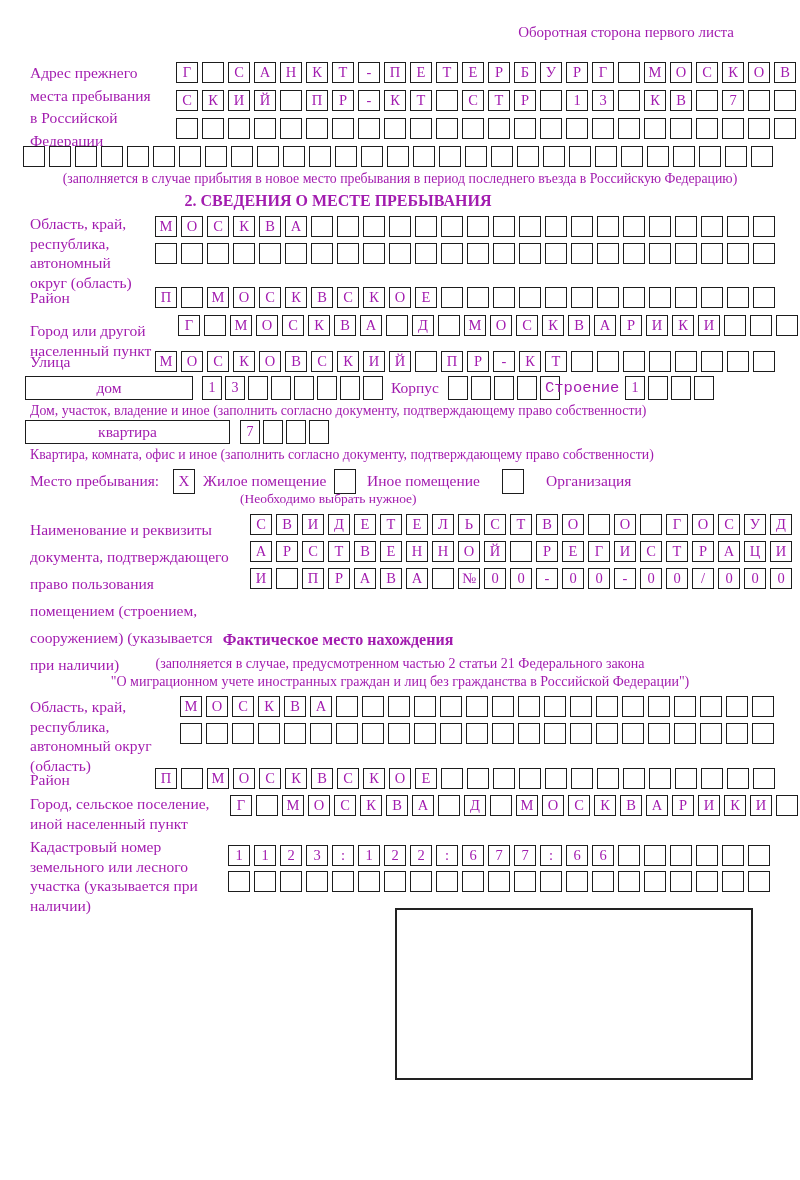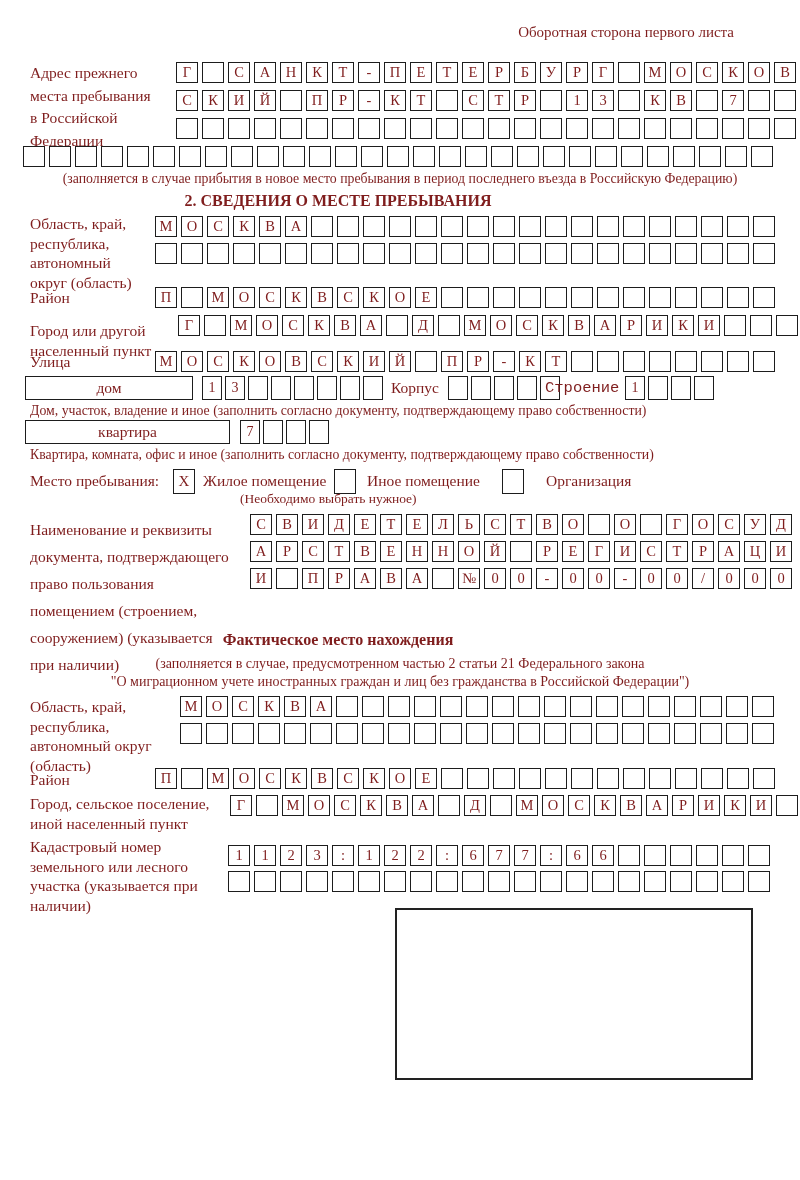--- a/index.html
+++ b/index.html
@@ -1,18 +1,18 @@
 <!DOCTYPE html>
 <html><head>
 <meta charset="utf-8">
 <style>
   html,body { margin:0; padding:0; background:#ffffff; }
   .page {
     position:relative; width:800px; height:1180px; background:#ffffff;
-    font-family:"Liberation Serif","DejaVu Serif",serif; color:#7f1d1d;
+    font-family:"Liberation Serif","DejaVu Serif",serif; color:#a21caf;
     overflow:hidden;
   }
   .sidenote { position:absolute; font-size:15px; }
   .label { position:absolute; font-size:15.5px; line-height:19.5px; }
   .label.lh22 { line-height:22.5px; }
   .label.lh27 { line-height:27px; }
   .cellrow { position:absolute; display:flex; gap:4px; }
   .cellrow .cell {
     flex:0 0 22px; width:22px; height:21px; box-sizing:border-box;
     border:1.6px solid #1d1d1d; display:flex; align-items:center; justify-content:center;

